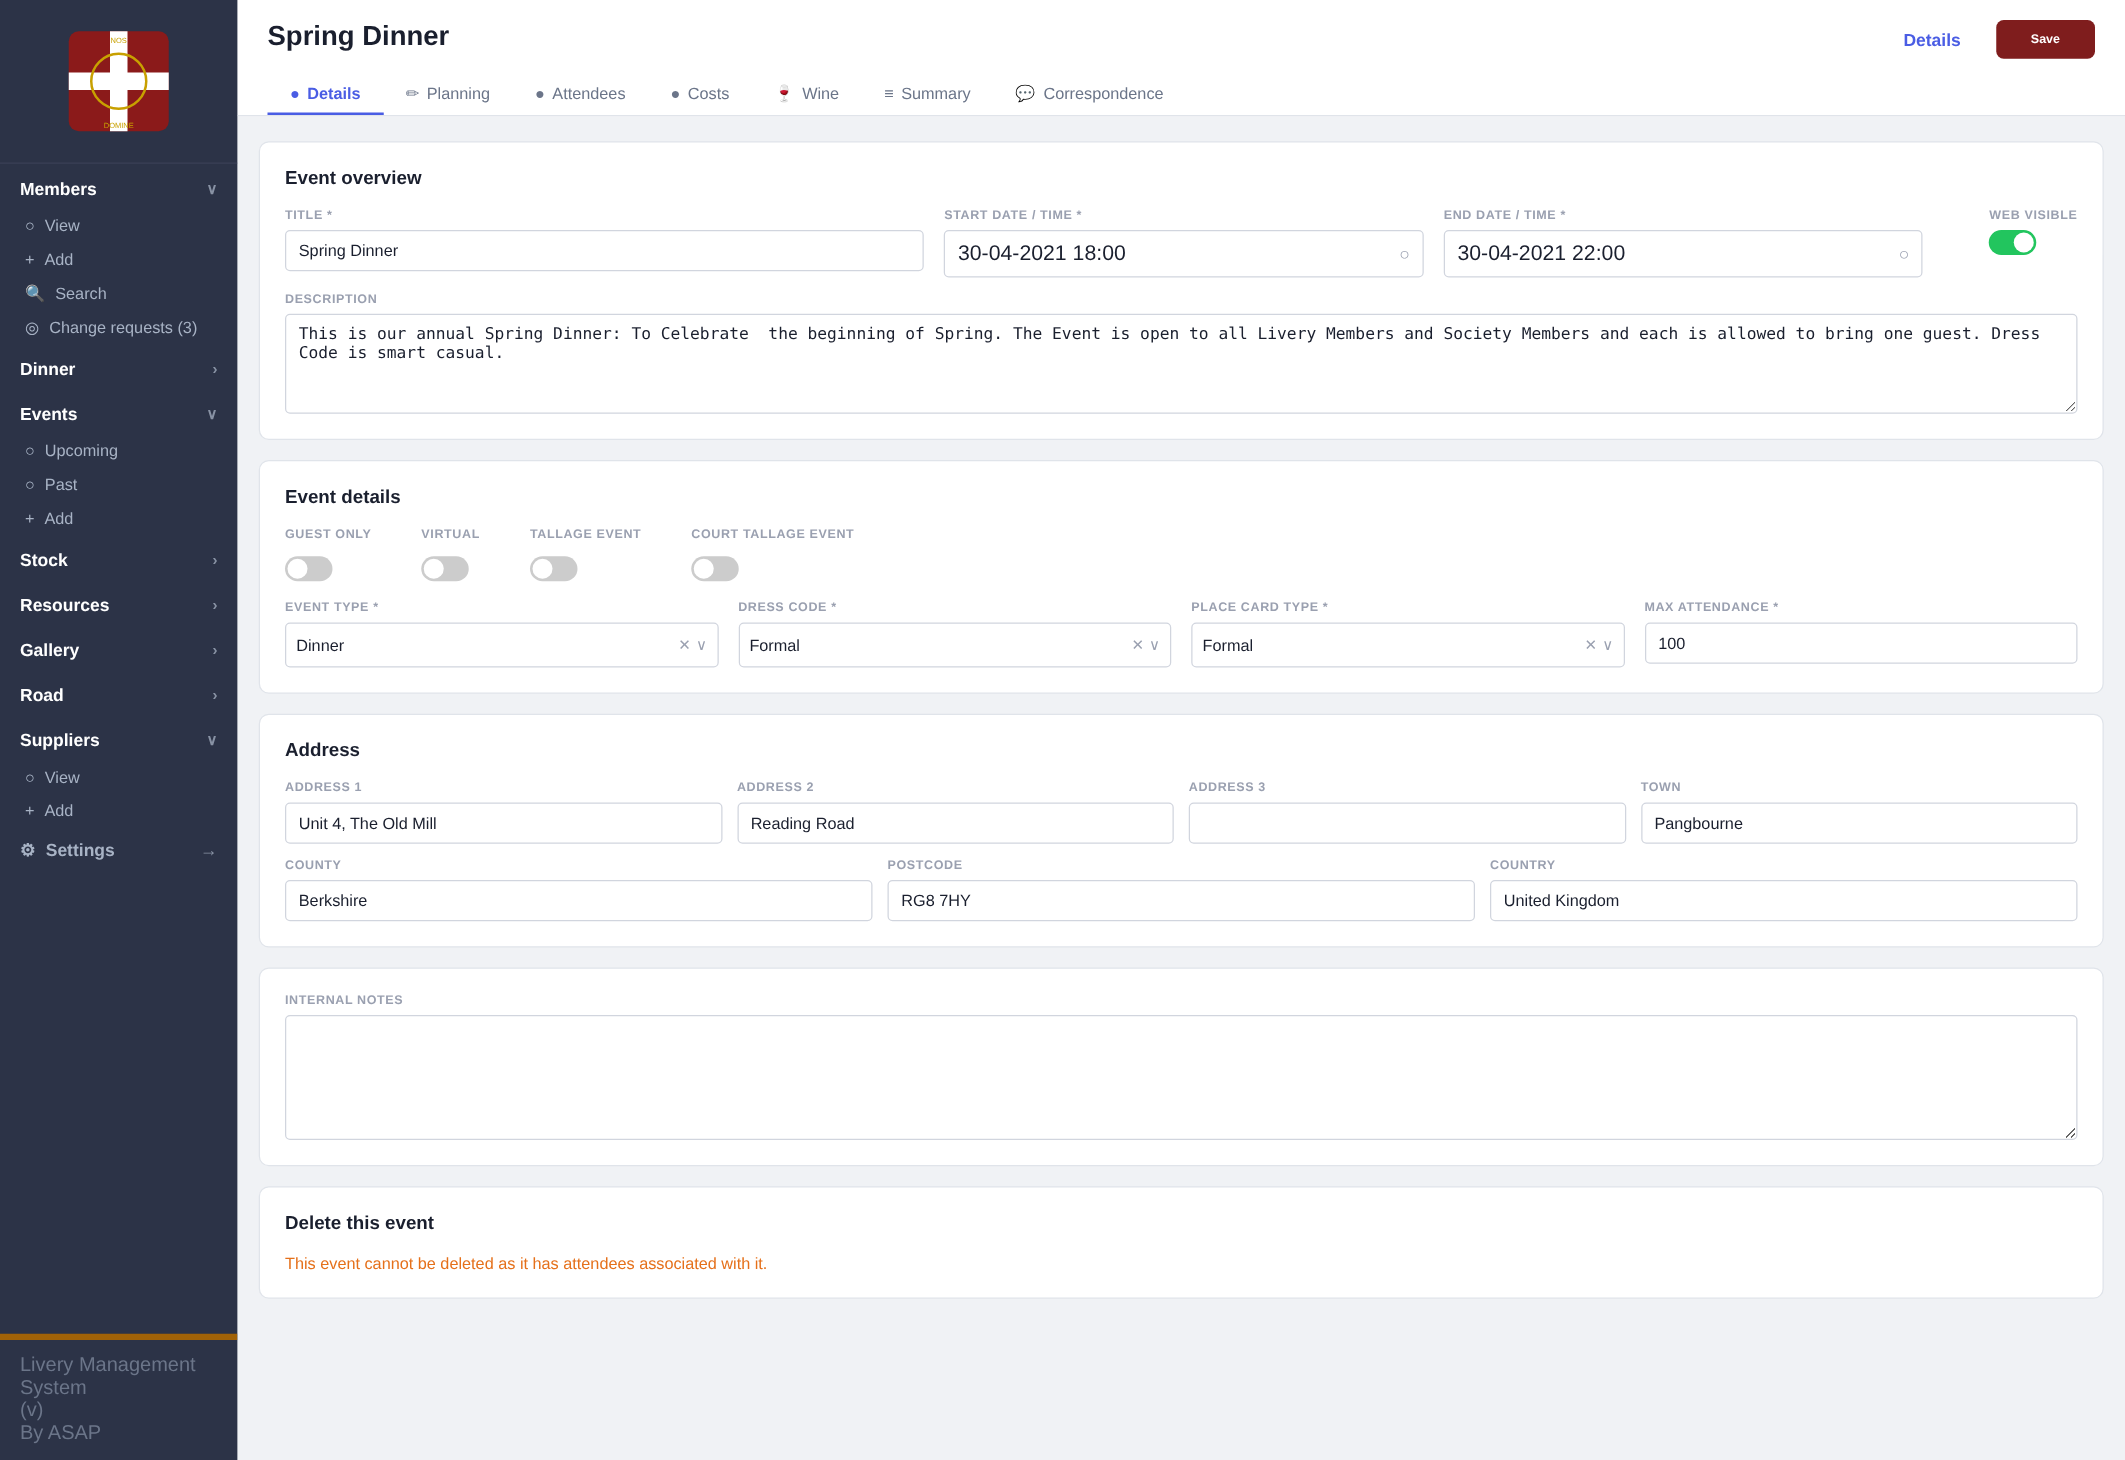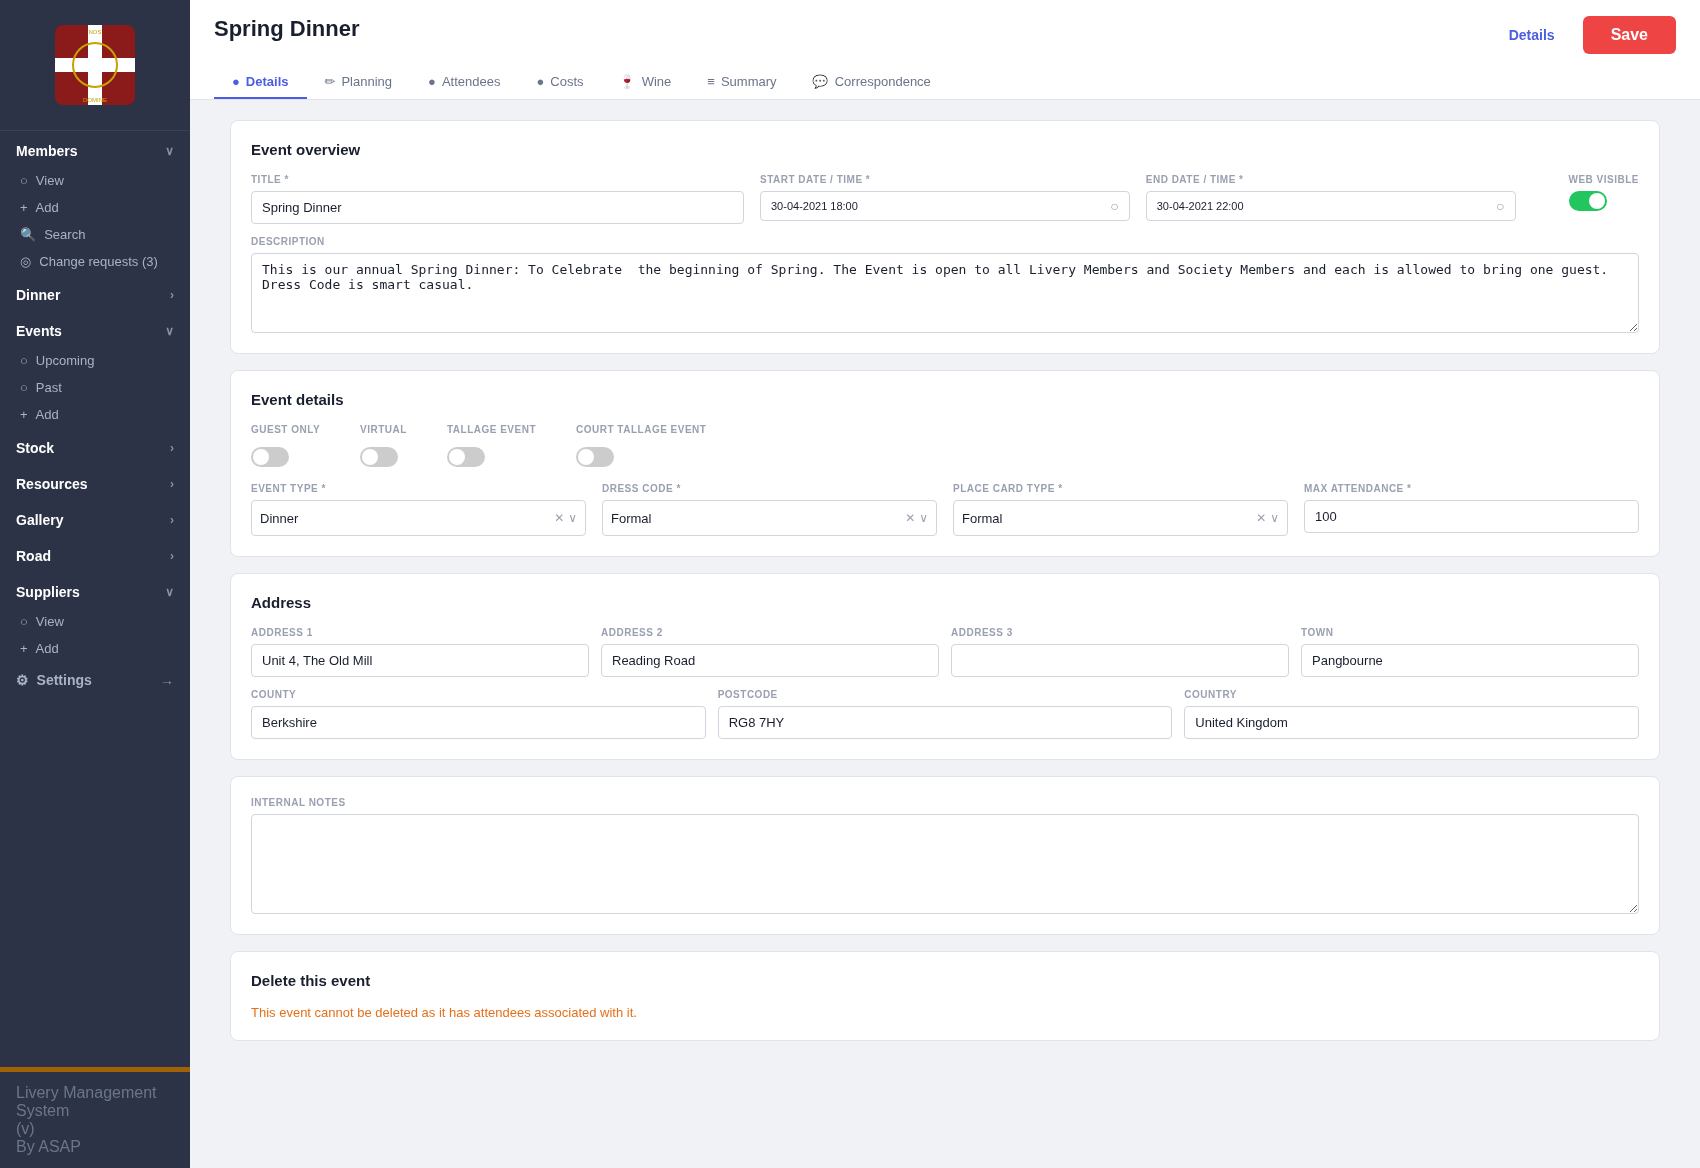--- a/index.html
+++ b/index.html
@@ -90,26 +90,26 @@
       font-weight: 700;
       color: #1a1f2e;
     }
     .details-link {
       font-size: 14px;
       color: #4a5de4;
       font-weight: 600;
       margin-right: 16px;
     }
     .save-btn {
-      background: #ef4444;
+      background: #7f1d1d;
       color: #fff;
       border: none;
       padding: 10px 28px;
       border-radius: 6px;
-      font-size: 16px;
+      font-size: 10px;
       font-weight: 600;
       cursor: pointer;
     }
     .tabs {
       display: flex;
       gap: 0;
     }
     .tab {
       display: flex;
       align-items: center;
@@ -124,21 +124,21 @@
     .tab.active {
       color: #4a5de4;
       border-bottom: 2px solid #4a5de4;
       font-weight: 600;
     }
 
     
     .content {
       flex: 1;
       overflow-y: auto;
-      padding: 20px 40px;
+      padding: 20px 17px;
       background: #f0f2f5;
     }
 
     
     .card {
       background: #fff;
       border-radius: 8px;
       padding: 20px;
       margin-bottom: 16px;
       border: 1px solid #e0e4ea;
@@ -246,21 +246,21 @@
       display: flex;
       align-items: center;
       border: 1px solid #d1d5de;
       border-radius: 4px;
       background: #fff;
     }
     .dt-input {
       flex: 1;
       border: none;
       padding: 8px 10px;
-      font-size: 11px;
+      font-size: 17px;
       color: #1a1f2e;
       outline: none;
       background: transparent;
     }
     .dt-icon {
       padding: 0 10px;
       color: #9aa0b0;
       font-size: 14px;
     }
 

